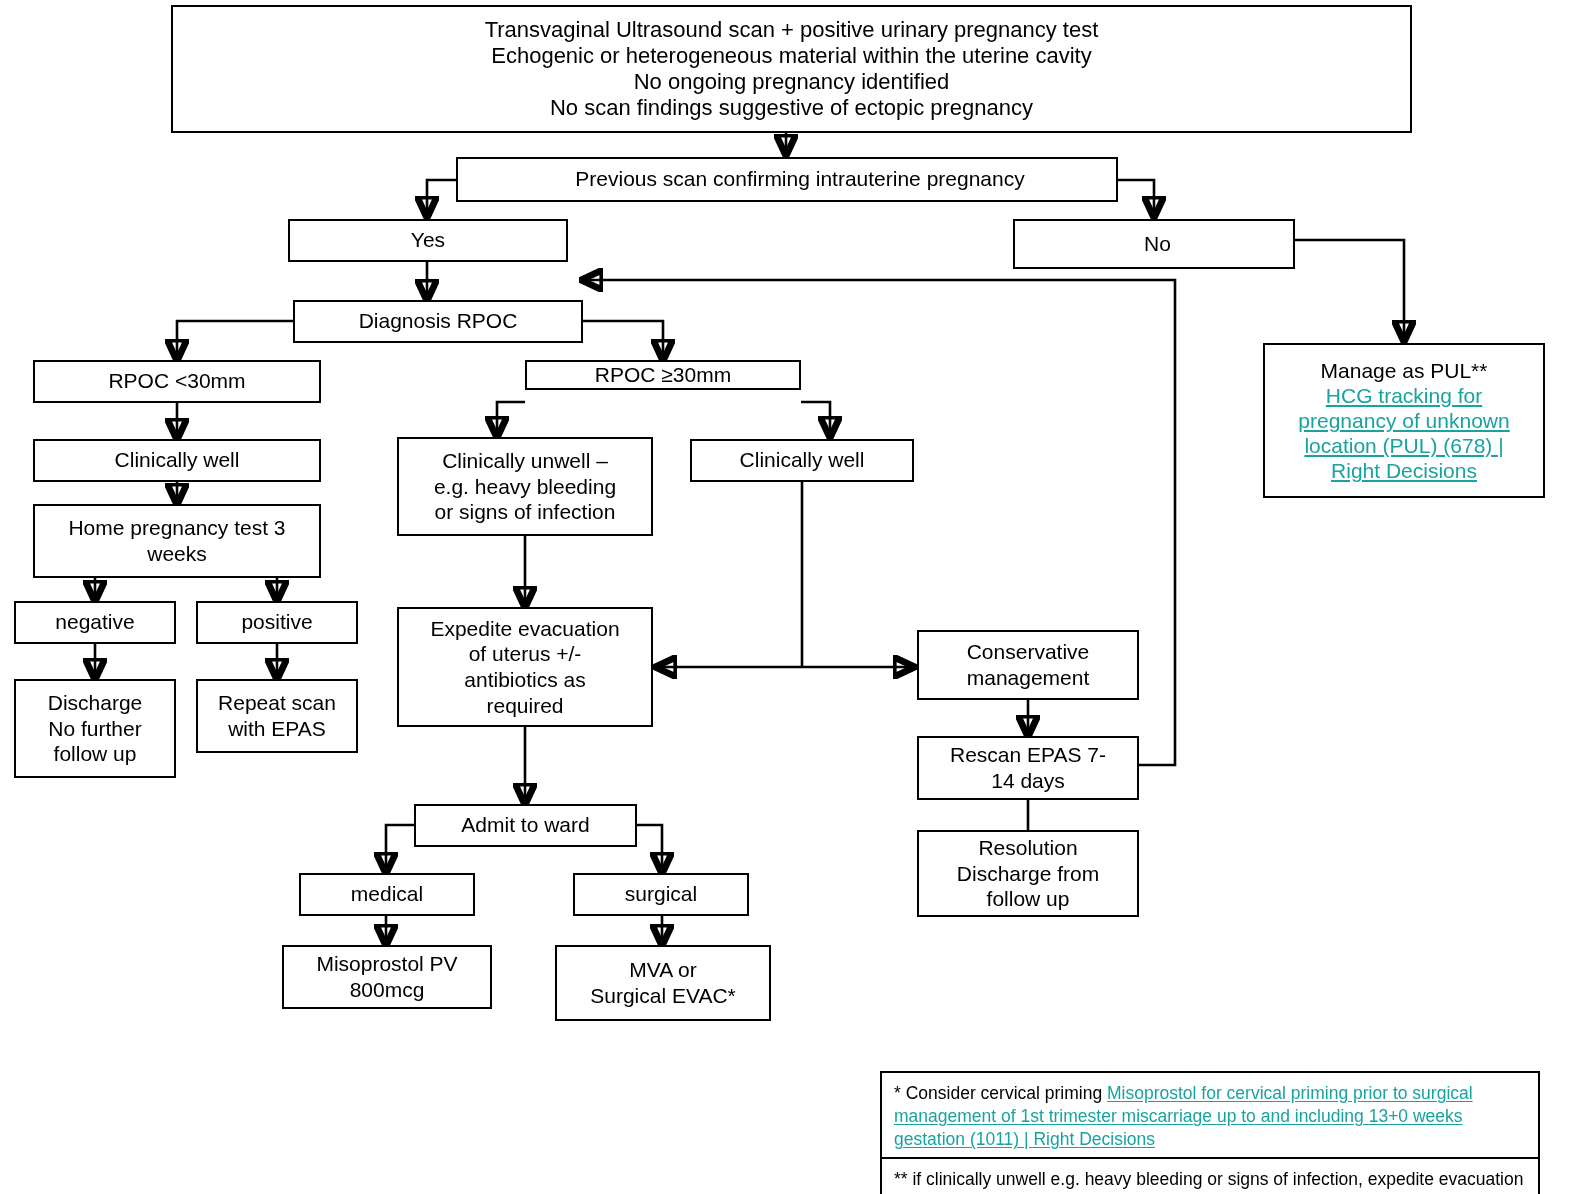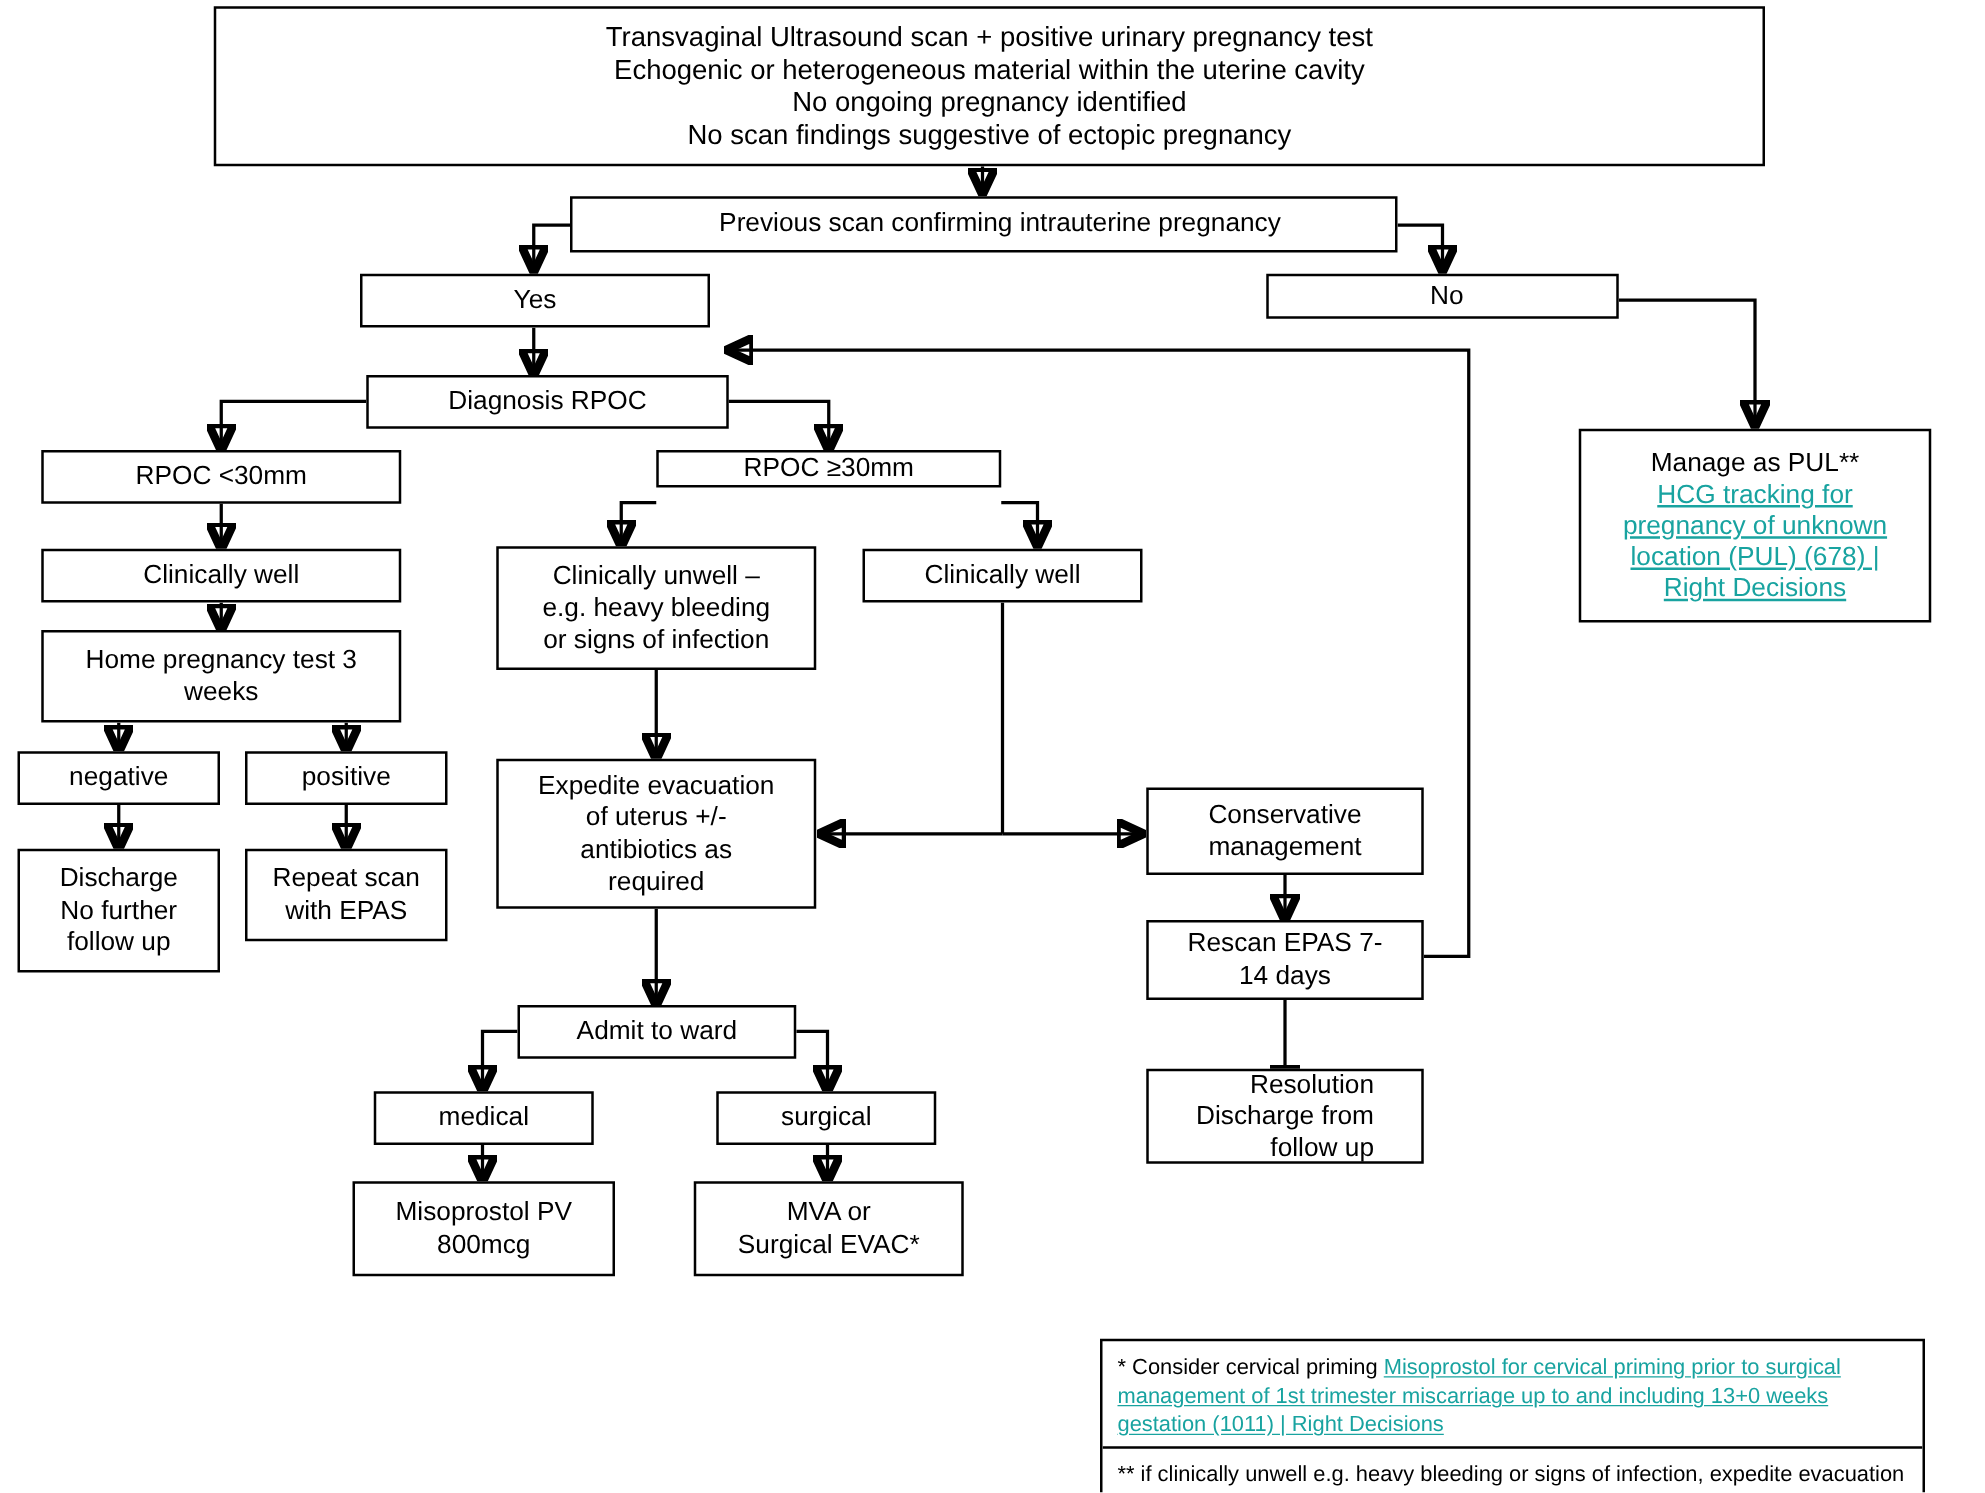--- a/index.html
+++ b/index.html
@@ -152,21 +152,21 @@
 
   <div class="node" style="left:171px; top:5px; width:1241px; height:128px; font-size:22px;">Transvaginal Ultrasound scan + positive urinary pregnancy test
 Echogenic or heterogeneous material within the uterine cavity
 No ongoing pregnancy identified
 No scan findings suggestive of ectopic pregnancy</div>
 
   <div class="node" style="left:456px; top:157px; width:662px; height:45px;padding-left:31px;">Previous scan confirming intrauterine pregnancy</div>
 
   <div class="node" style="left:288px; top:219px; width:280px; height:43px;">Yes</div>
 
-  <div class="node" style="left:1013px; top:219px; width:282px; height:36px;padding-left:12px;">No</div>
+  <div class="node" style="left:1013px; top:219px; width:282px; height:50px;padding-left:12px;">No</div>
 
   <div class="node" style="left:293px; top:300px; width:290px; height:43px;">Diagnosis RPOC</div>
 
   <div class="node" style="left:33px; top:360px; width:288px; height:43px;">RPOC &lt;30mm</div>
 
   <div class="node" style="left:525px; top:360px; width:276px; height:30px;">RPOC ≥30mm</div>
 
   <div class="node" style="left:33px; top:439px; width:288px; height:43px;">Clinically well</div>
 
   <div class="node tall" style="left:33px; top:504px; width:288px; height:74px;">Home pregnancy test 3 weeks</div>
@@ -192,33 +192,33 @@
 of uterus +/-
 antibiotics as
 required</div>
 
   <div class="node" style="left:414px; top:804px; width:223px; height:43px;">Admit to ward</div>
 
   <div class="node" style="left:299px; top:873px; width:176px; height:43px;">medical</div>
 
   <div class="node" style="left:573px; top:873px; width:176px; height:43px;">surgical</div>
 
-  <div class="node tall" style="left:282px; top:945px; width:210px; height:76px;">Misoprostol PV
+  <div class="node tall" style="left:282px; top:945px; width:210px; height:64px;">Misoprostol PV
 800mcg</div>
 
   <div class="node tall" style="left:555px; top:945px; width:216px; height:76px;">MVA or
 Surgical EVAC*</div>
 
   <div class="node tall" style="left:917px; top:630px; width:222px; height:70px;">Conservative
 management</div>
 
   <div class="node tall" style="left:917px; top:736px; width:222px; height:64px;">Rescan EPAS 7-
 14 days</div>
 
-  <div class="node tall" style="left:917px; top:855px; width:222px; height:76px;text-align:right;">Resolution
+  <div class="node tall" style="left:917px; top:830px; width:222px; height:87px;">Resolution
 Discharge from
 follow up</div>
 
   <div class="link-node" style="left:1263px; top:343px; width:282px; height:155px;">
     <span class="plain">Manage as PUL**</span>
     <span class="tealtext">HCG tracking for</span>
     <span class="tealtext">pregnancy of unknown</span>
     <span class="tealtext">location (PUL) (678) |</span>
     <span class="tealtext">Right Decisions</span>
   </div>

